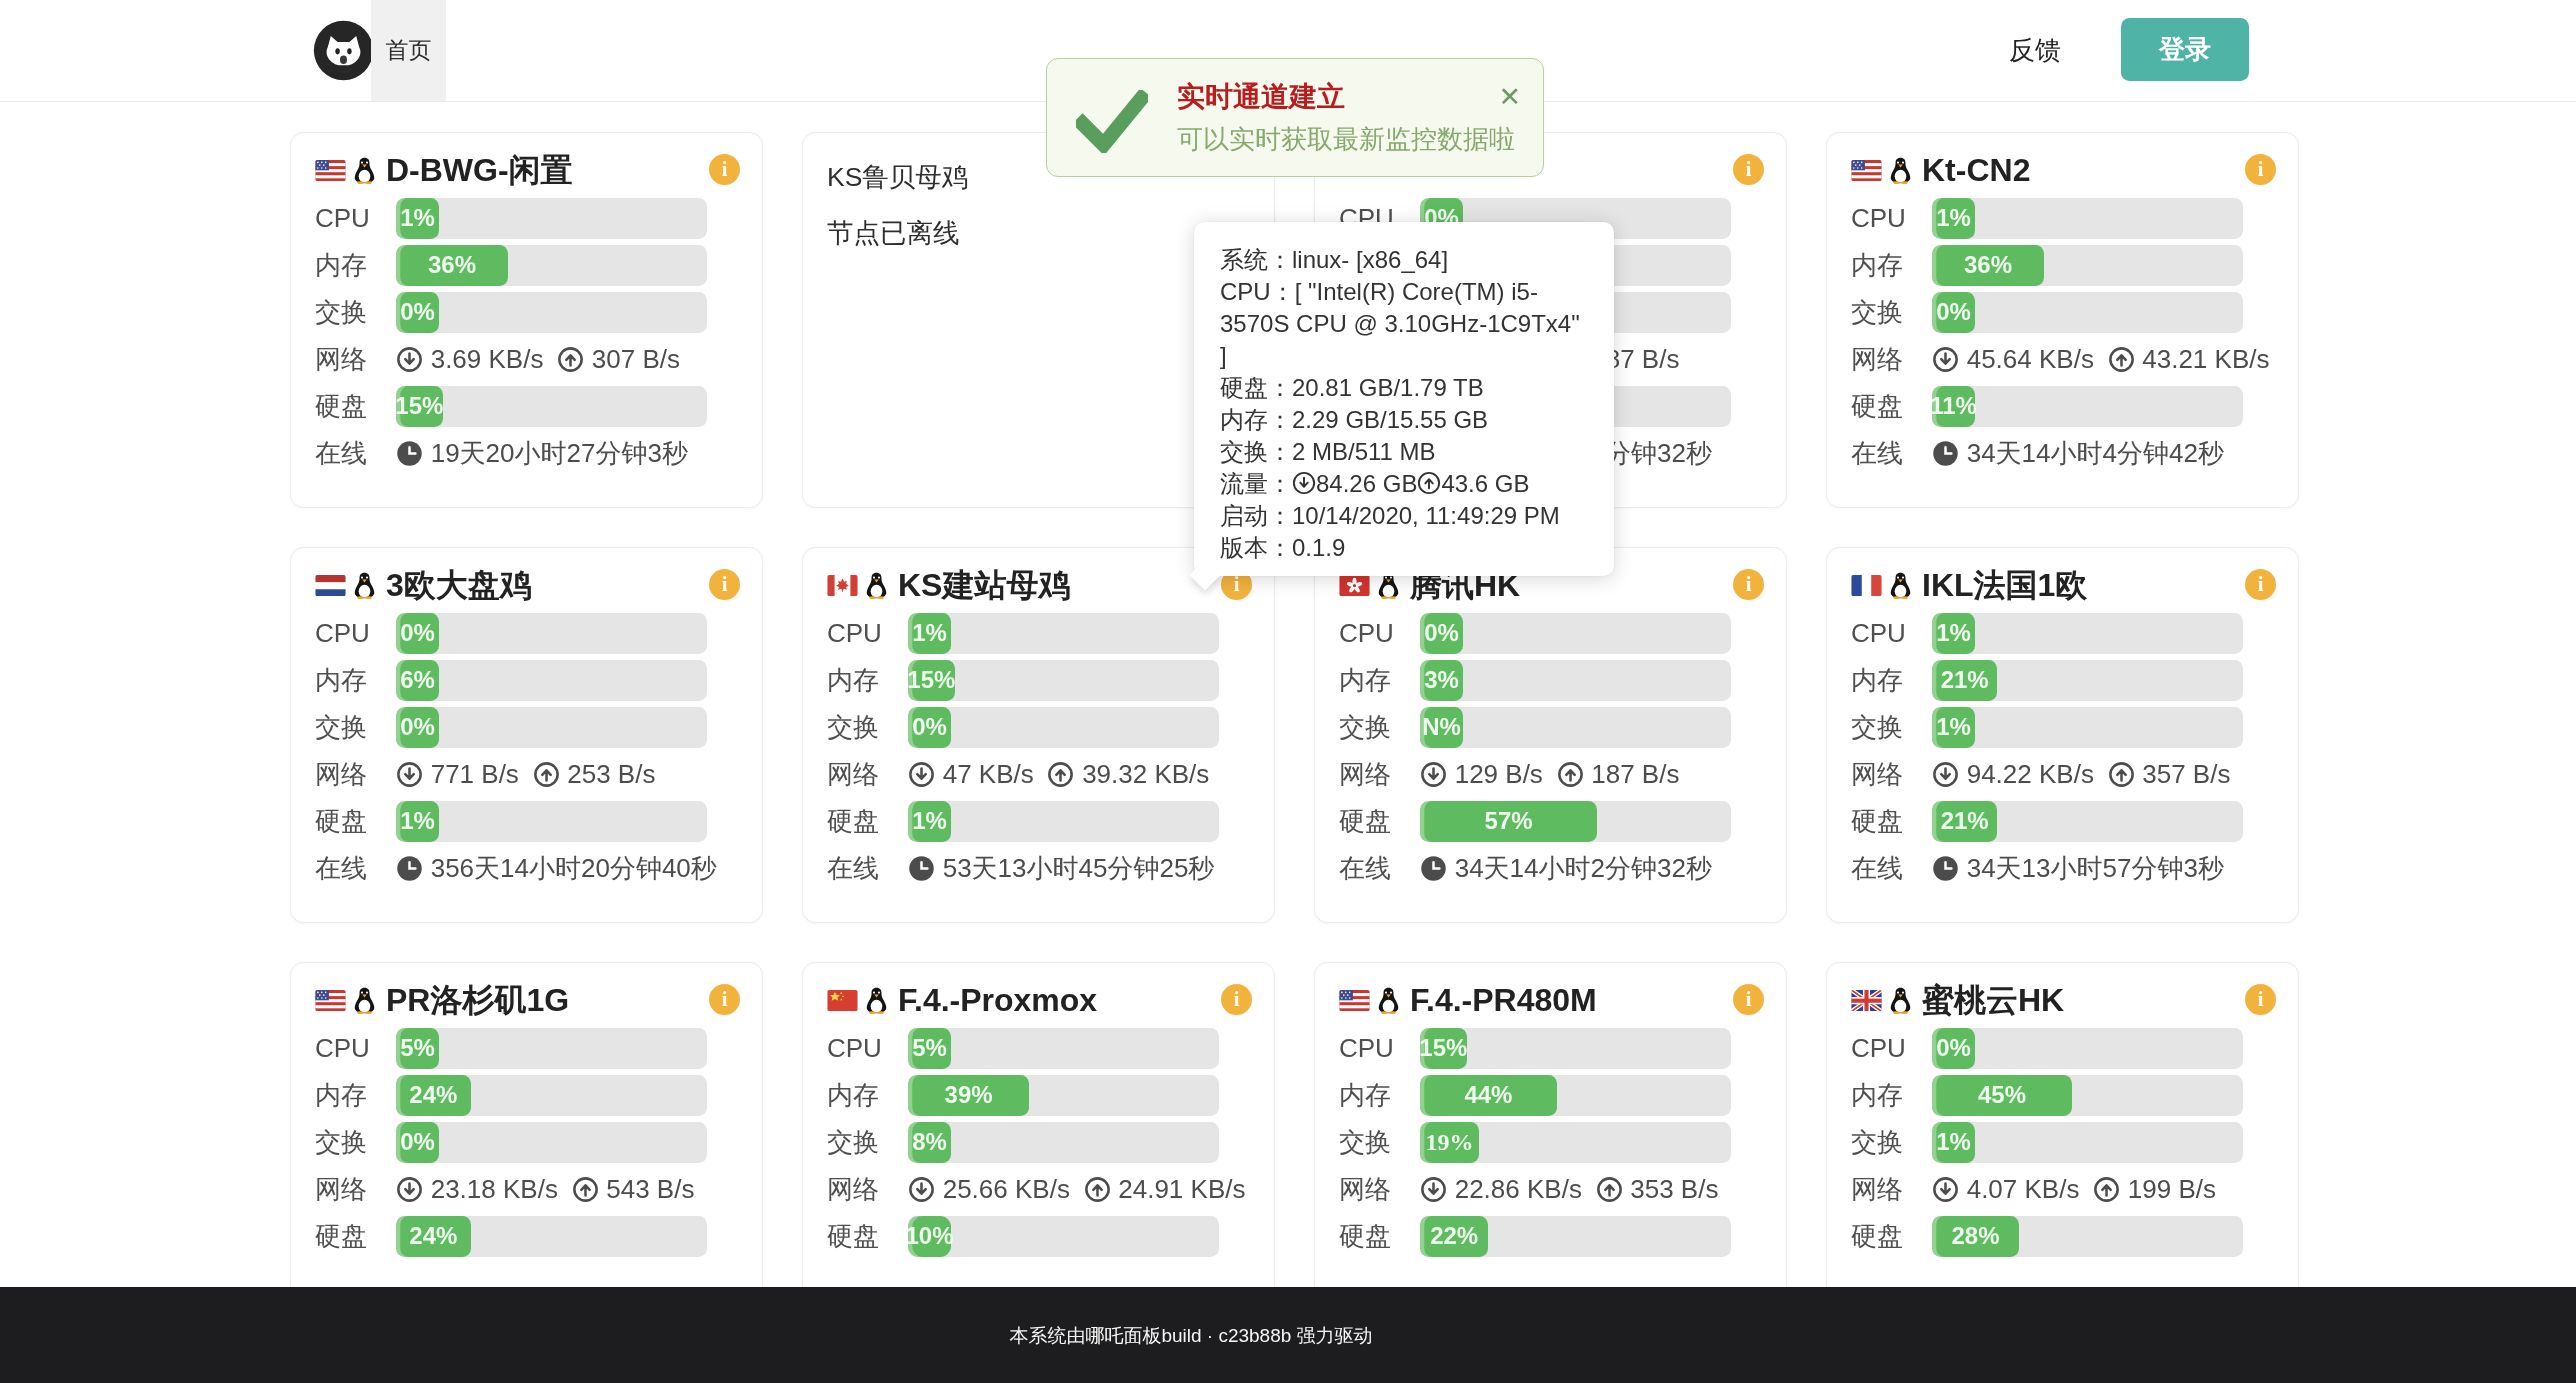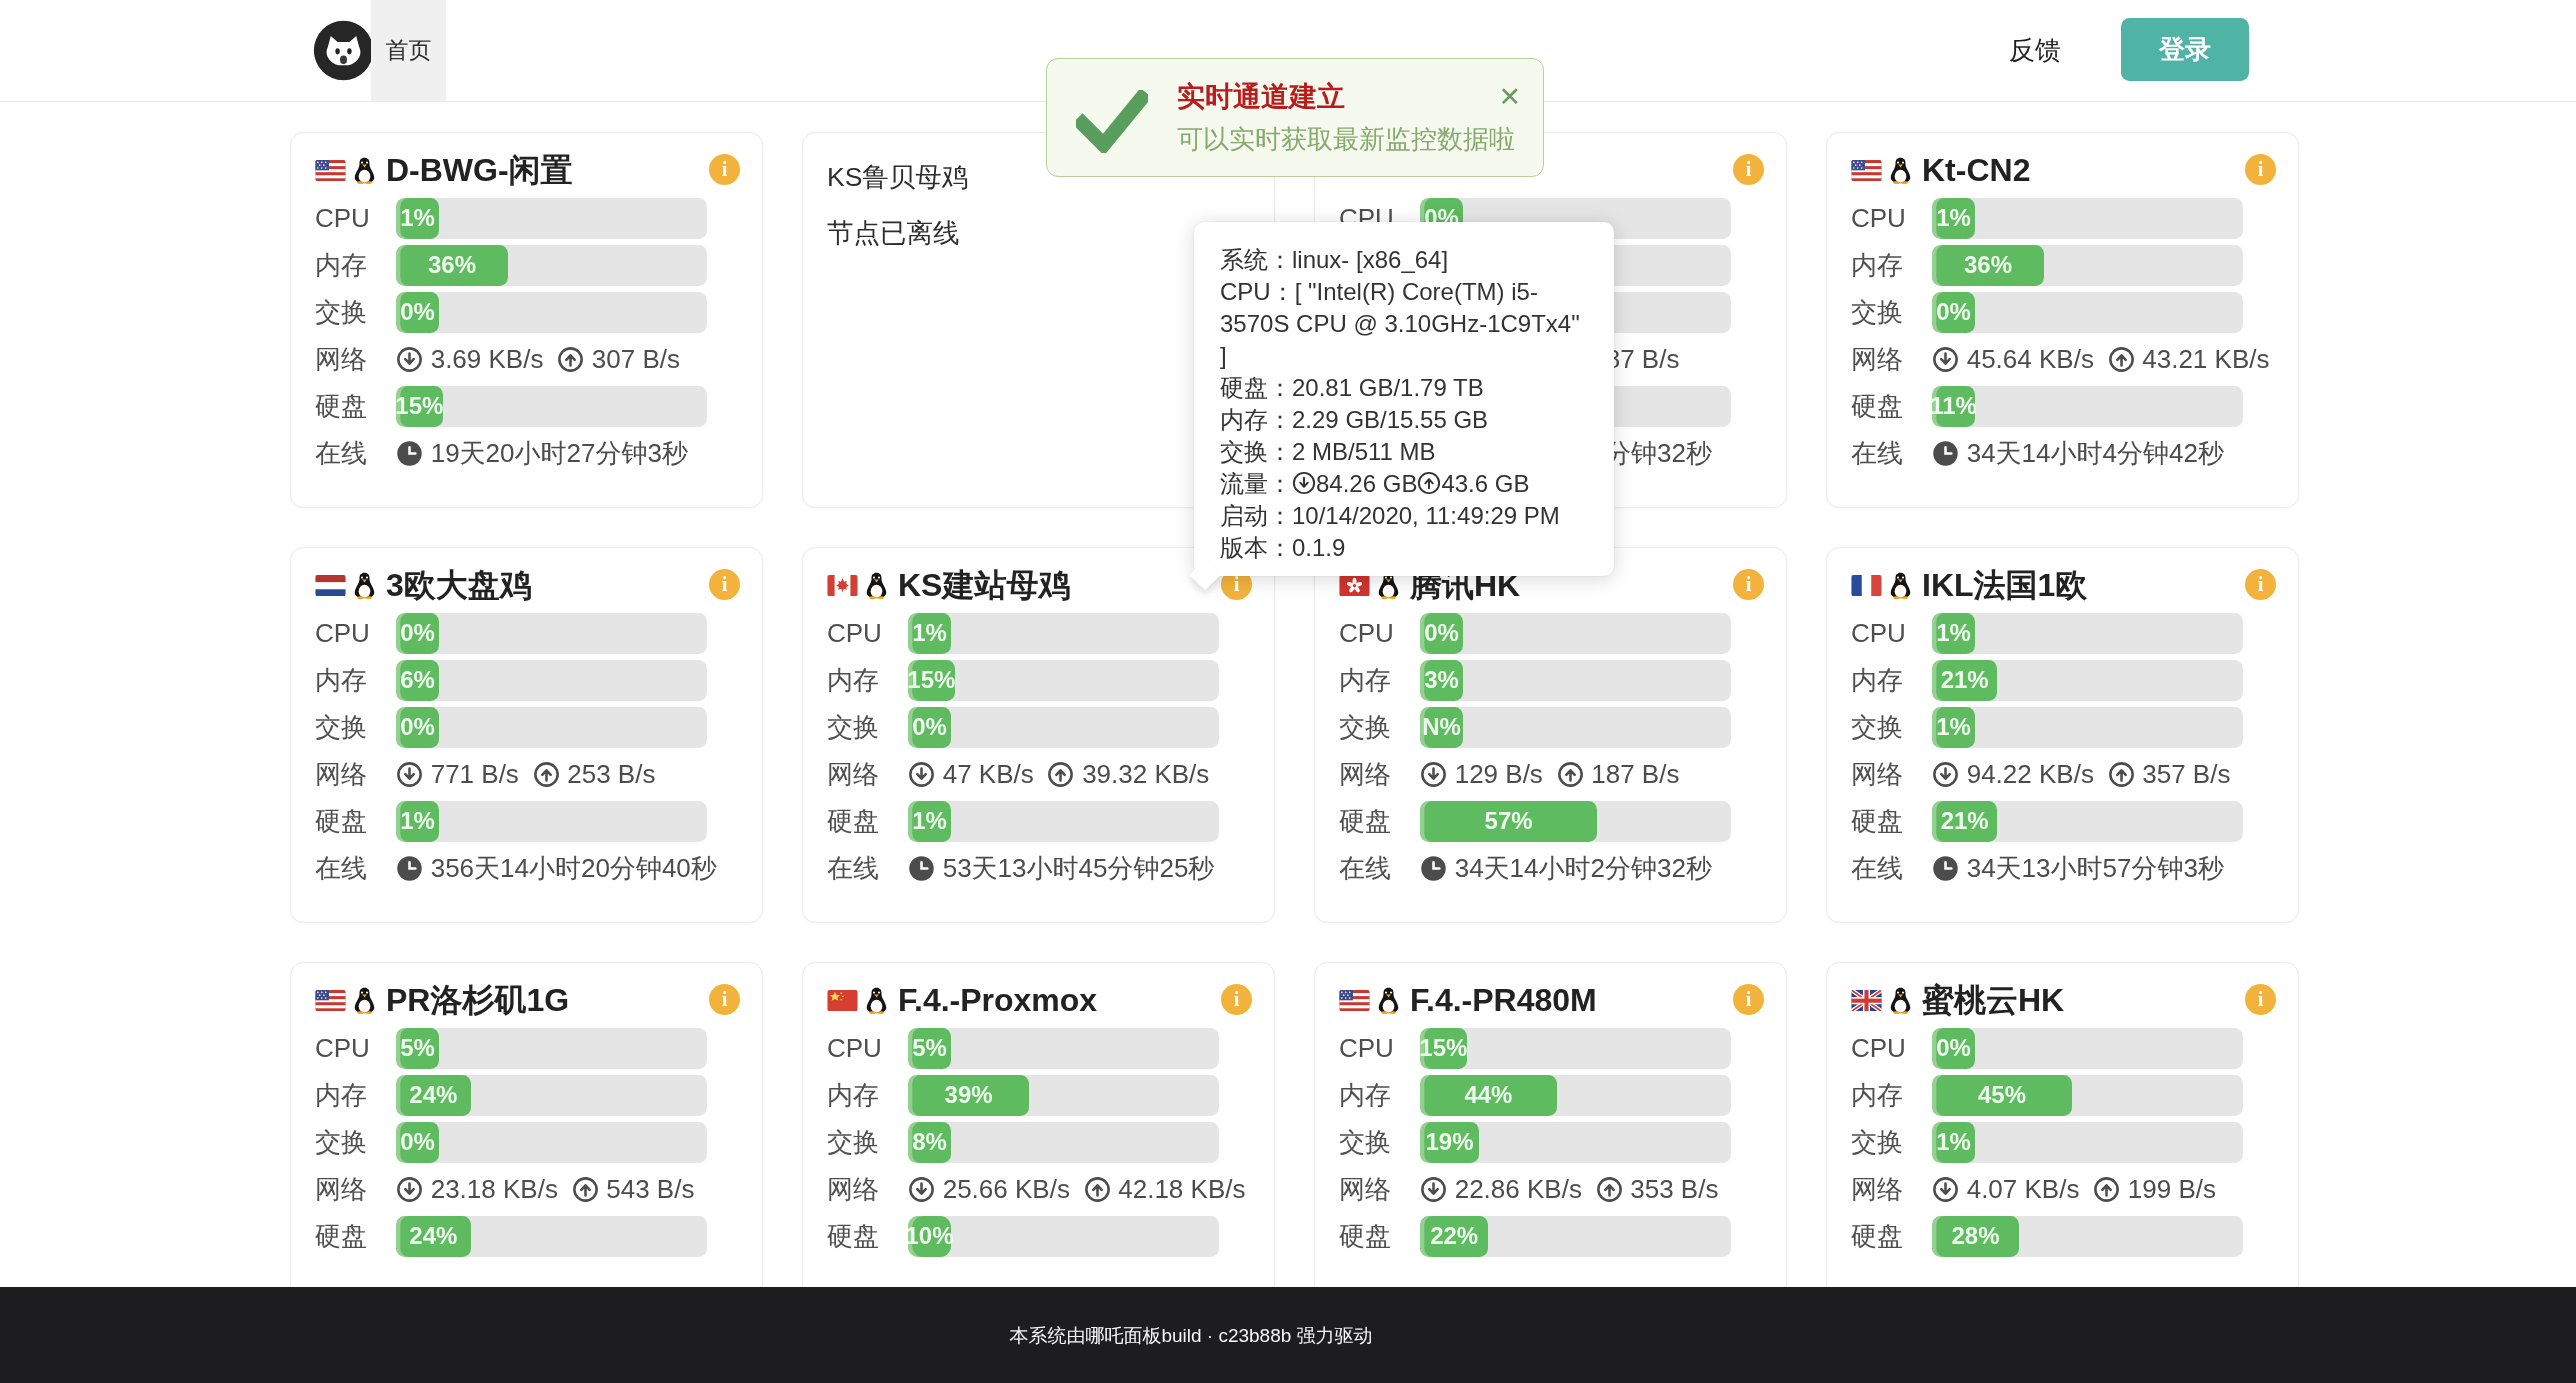--- a/index.html
+++ b/index.html
@@ -855,21 +855,21 @@
           <path d="M16 9v11M11 15.5 16 21l5-5.5" fill="none" stroke="#4c4c4c" stroke-width="3" stroke-linecap="round" stroke-linejoin="round"></path>
         </svg>
       </span>
       <span class="ntext">25.66 KB/s</span>
       <span class="ic32 upic">
         <svg viewBox="0 0 32 32" xmlns="http://www.w3.org/2000/svg">
           <circle cx="16" cy="16" r="13.2" fill="none" stroke="#4c4c4c" stroke-width="3"></circle>
           <path d="M16 23V12M11 16.5 16 11l5 5.5" fill="none" stroke="#4c4c4c" stroke-width="3" stroke-linecap="round" stroke-linejoin="round"></path>
         </svg>
       </span>
-      <span class="ntext">42.18 KB/s</span>
+      <span class="ntext">24.91 KB/s</span>
     </div>
     <div class="stat-row">
       <span class="slabel">硬盘</span>
       <div class="bar">
         <div class="fill" style="width: 10%; border-radius: 11px;">
               <span class="pct">10%</span>
             </div>
       </div>
     </div>
 
@@ -924,21 +924,21 @@
       <span class="slabel">内存</span>
       <div class="bar">
         <div class="fill" style="width: 44%;">
               <span class="pct">44%</span>
             </div>
       </div>
     </div>
     <div class="stat-row">
       <span class="slabel">交换</span>
       <div class="bar">
-        <div class="fill" style="width: 19%;">
+        <div class="fill" style="width: 19%; font-family: Liberation Serif, serif;">
               <span class="pct">19%</span>
             </div>
       </div>
     </div>
     <div class="stat-row">
       <span class="slabel">网络</span>
       <span class="ic32">
         <svg viewBox="0 0 32 32" xmlns="http://www.w3.org/2000/svg">
           <circle cx="16" cy="16" r="13.2" fill="none" stroke="#4c4c4c" stroke-width="3"></circle>
           <path d="M16 9v11M11 15.5 16 21l5-5.5" fill="none" stroke="#4c4c4c" stroke-width="3" stroke-linecap="round" stroke-linejoin="round"></path>

